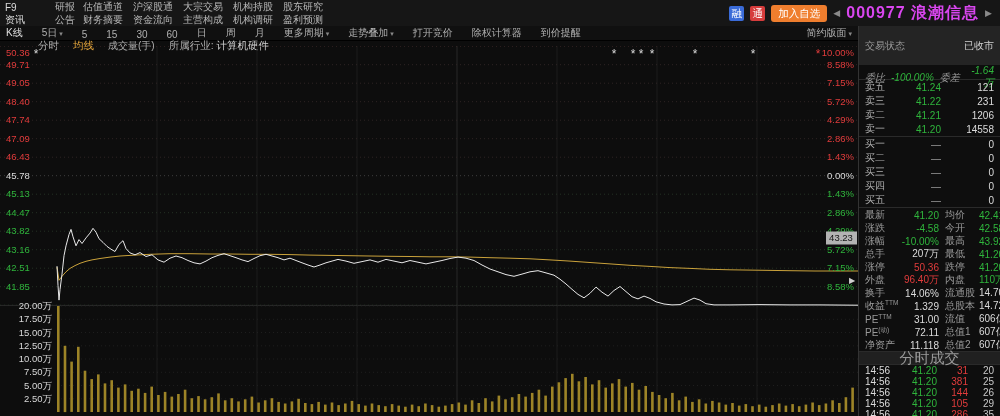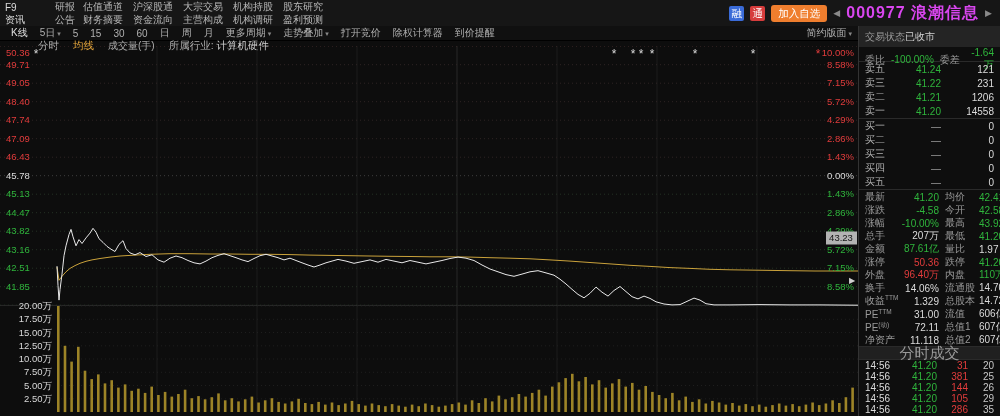--- a/index.html
+++ b/index.html
@@ -13,39 +13,39 @@
   
   .header-right{position:absolute;right:0;top:0;height:26px;display:flex;align-items:center;gap:6px;padding-right:8px;background:#161616;}
   .badge{display:inline-block;width:15px;height:15px;line-height:15px;text-align:center;color:#fff;font-size:10.5px;border-radius:2px;}
   .b-blue{background:#3a6bd8;}
   .b-red{background:#d63c3c;}
   .add-btn{height:17px;line-height:17px;padding:0 7px;background:#ef7e2e;color:#fff;font-size:10.5px;border-radius:3px;cursor:pointer;}
   .nav-arrow{color:#8a8a8a;font-size:9px;}
   .stock-title{color:#d946ef;font-size:16px;font-weight:bold;letter-spacing:1px;white-space:nowrap;}
   
   .toolbar{position:absolute;left:0;top:26px;width:858px;height:14px;background:#101010;display:flex;align-items:center;border-bottom:1px solid #000;}
-  #tbLeft{display:flex;gap:12px;padding-left:11px;flex:1;align-items:center;}
+  #tbLeft{display:flex;gap:19px;padding-left:6px;flex:1;align-items:flex-end;}
   .ti{font-size:10px;color:#b0b0b0;white-space:nowrap;cursor:default;}
   .ti.hl{color:#e0e0e0;}
   .caret{font-size:7px;color:#888;margin-left:2px;}
   .tb-right{font-size:10px;color:#b0b0b0;padding-right:6px;white-space:nowrap;}
   
   .subbar{position:absolute;left:0;top:40px;width:858px;height:12px;display:flex;gap:14px;align-items:center;padding-left:38px;}
   .tab{font-size:10.5px;color:#b0b0b0;cursor:pointer;}
   .tab.on{color:#e8a83c;}
   .ind{font-size:10.5px;color:#b0b0b0;}
   .indv{color:#d0d0d0;margin-left:3px;}
   
   #chartbox{position:absolute;left:0;top:46px;width:858px;height:370px;}
   .panel-handle{position:absolute;left:849px;top:276px;color:#d0d0d0;font-size:8px;z-index:5;}
   
   .right-panel{position:absolute;left:858px;top:26px;width:141px;bottom:0;border-left:1px solid #333;background:#0e0e0e;overflow:hidden;}
-  .rp-status{display:flex;justify-content:flex-start;align-items:center;height:15px;padding:3px 6px;background:#242424;font-size:10px;color:#9a9a9a;}
+  .rp-status{display:flex;justify-content:space-between;align-items:center;height:15px;padding:12px 6px;background:#242424;font-size:10px;color:#9a9a9a;}
   .rp-status .sv{color:#d0d0d0;}
-  .rp-wb{display:grid;grid-template-columns:26px 1fr 28px 1fr;height:14px;align-items:center;padding:0 6px;font-size:10px;border-bottom:1px solid #2a2a2a;}
+  .rp-wb{display:grid;grid-template-columns:26px 1fr 28px 1fr;height:14px;align-items:center;padding:0 6px;font-size:10px;border-bottom:1px solid #2a2a2a;font-style:italic;}
   .rp-wb .v{text-align:right;}
   .lblc{color:#9a9a9a;}
   .ord{display:grid;grid-template-columns:30px 46px 1fr;align-items:center;height:14px;padding:0 6px;font-size:10px;}
   .olbl{color:#b0b0b0;}
   .oprice{text-align:right;}
   .ovol{text-align:right;color:#dcdcdc;}
   #sells,#buys{border-bottom:1px solid #2a2a2a;}
   .srow{display:grid;grid-template-columns:30px 44px 40px 1fr;height:13px;align-items:center;padding:0 6px;font-size:10px;}
   .slbl{color:#9a9a9a;white-space:nowrap;}
   .slbl sup{font-size:6.5px;}
@@ -409,26 +409,20 @@
           <span class="slbl s2">最高</span>
           <span class="sval dn">43.92</span>
         </div>
         <div class="srow">
           <span class="slbl">总手</span>
           <span class="sval wt">207万</span>
           <span class="slbl s2">最低</span>
           <span class="sval dn">41.20</span>
         </div>
         <div class="srow">
-          <span class="slbl">金额</span>
-          <span class="sval dn">87.61亿</span>
-          <span class="slbl s2">量比</span>
-          <span class="sval wt">1.97</span>
-        </div>
-        <div class="srow">
           <span class="slbl">涨停</span>
           <span class="sval up">50.36</span>
           <span class="slbl s2">跌停</span>
           <span class="sval dn">41.20</span>
         </div>
         <div class="srow">
           <span class="slbl">外盘</span>
           <span class="sval up">96.40万</span>
           <span class="slbl s2">内盘</span>
           <span class="sval dn">110万</span>

